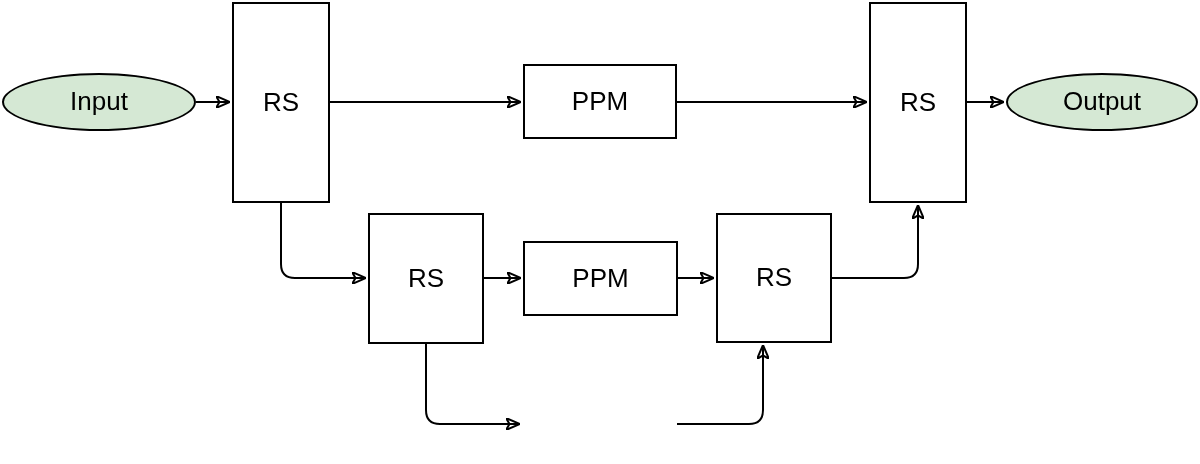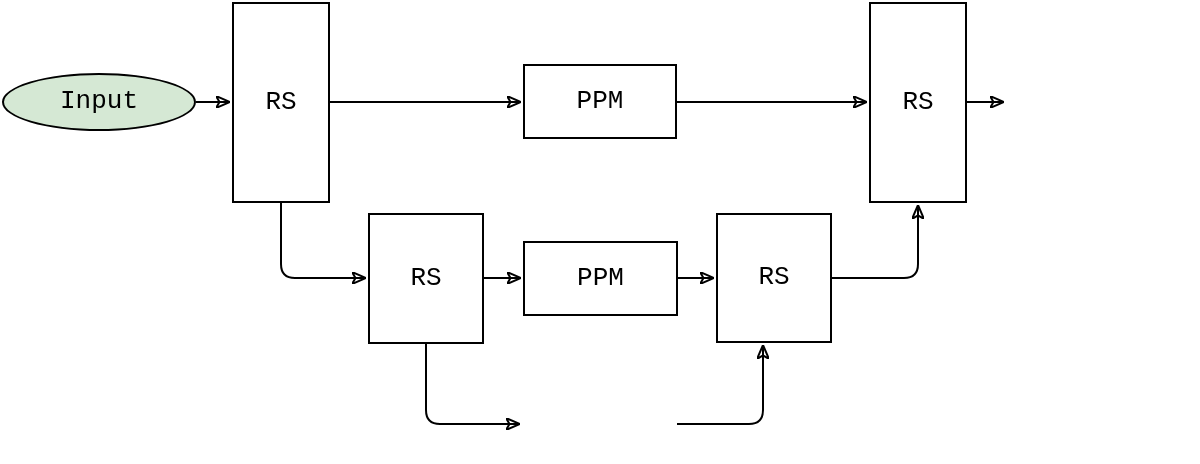--- a/index.html
+++ b/index.html
@@ -11,21 +11,20 @@
     height: 464px;
     background: #ffffff;
     font-family: "Liberation Sans", sans-serif;
   }
   .canvas {
     position: relative;
     width: 1200px;
     height: 464px;
     background: var(--bg, #ffffff);
     overflow: hidden;
-    font-family: Liberation Mono, monospace;
   }
   .edges {
     position: absolute;
     left: 0;
     top: 0;
     width: 1200px;
     height: 464px;
     display: block;
   }
   .edges path {
@@ -93,20 +92,23 @@
   </div>
 
   <div class="node n-ppm-top">
     <span>PPM</span>
   </div>
 
   <div class="node n-rs-tr">
     <span>RS</span>
   </div>
 
+  <div class="node terminal n-output">
+    <span>Output</span>
+  </div>
 
   <div class="node n-rs-ml">
     <span>RS</span>
   </div>
 
   <div class="node n-ppm-mid">
     <span>PPM</span>
   </div>
 
   <div class="node n-rs-mr">

